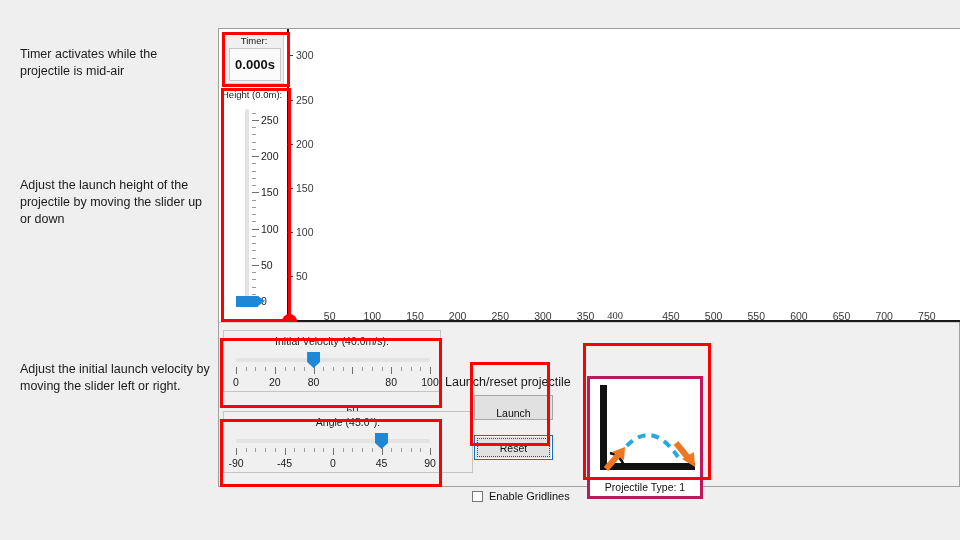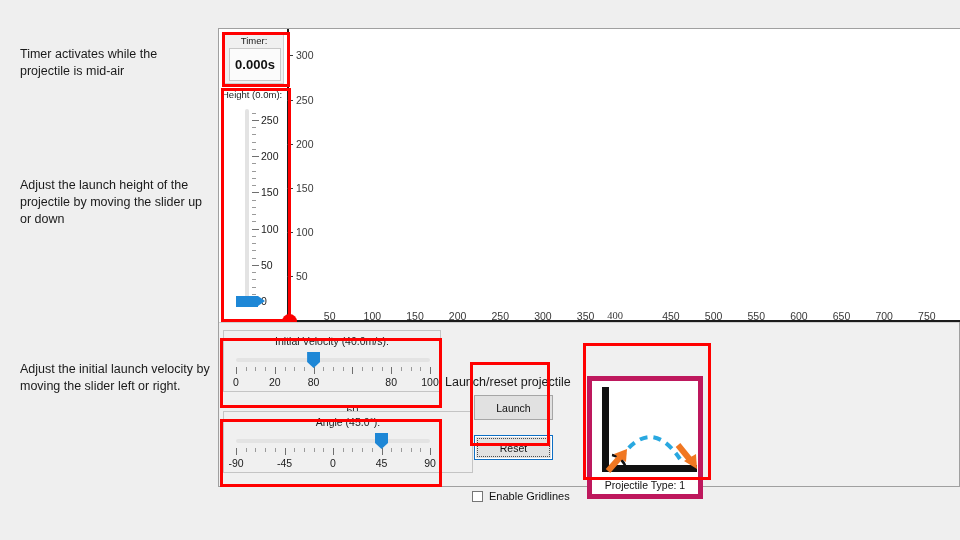--- a/index.html
+++ b/index.html
@@ -225,21 +225,21 @@
     box-sizing: border-box;
   }
   #gridlines-label { font-size: 11px; color: #111; white-space: nowrap; }
 
   
   #preview-panel {
     position: absolute;
     left: 368px; top: 53px;
     width: 116px; height: 123px;
     background: #ffffff;
-    border: 5px solid #be185d;
+    border: 3px solid #be185d;
     box-sizing: border-box;
   }
   #preview-caption {
     position: absolute;
     left: 0; bottom: 3px; width: 100%;
     text-align: center;
     font-size: 10.5px; color: #111;
   }
 
   
@@ -424,21 +424,21 @@
             <div class="stick-label" style="left: 60.5px; top: 45px;">-45</div>
             <div class="stick-label" style="left: 109px; top: 45px;">0</div>
             <div class="stick-label" style="left: 157.5px; top: 45px;">45</div>
             <div class="stick-label" style="left: 206px; top: 45px;">90</div>
           </div>
         <div class="slider-thumb" id="angle-thumb" style="top: 21px; left: 151px;"></div>
       </div>
 
       <div id="launch-reset-caption">Launch/reset projectile</div>
 
-      <div class="win-button" id="launch-button" style="left:255px; top:72px; width:79px; height:25px;">
+      <div class="win-button" id="launch-button" style="left:255px; top:72px; width:79px; height:25px;align-items:flex-end;">
         <span>Launch</span>
       </div>
 
       <div class="win-button" id="reset-button" style="left:255px; top:112px; width:79px; height:25px;">
         <span class="dotted"></span>
         <span>Reset</span>
       </div>
 
       <div id="gridlines-row">
         <span id="gridlines-box"></span>

